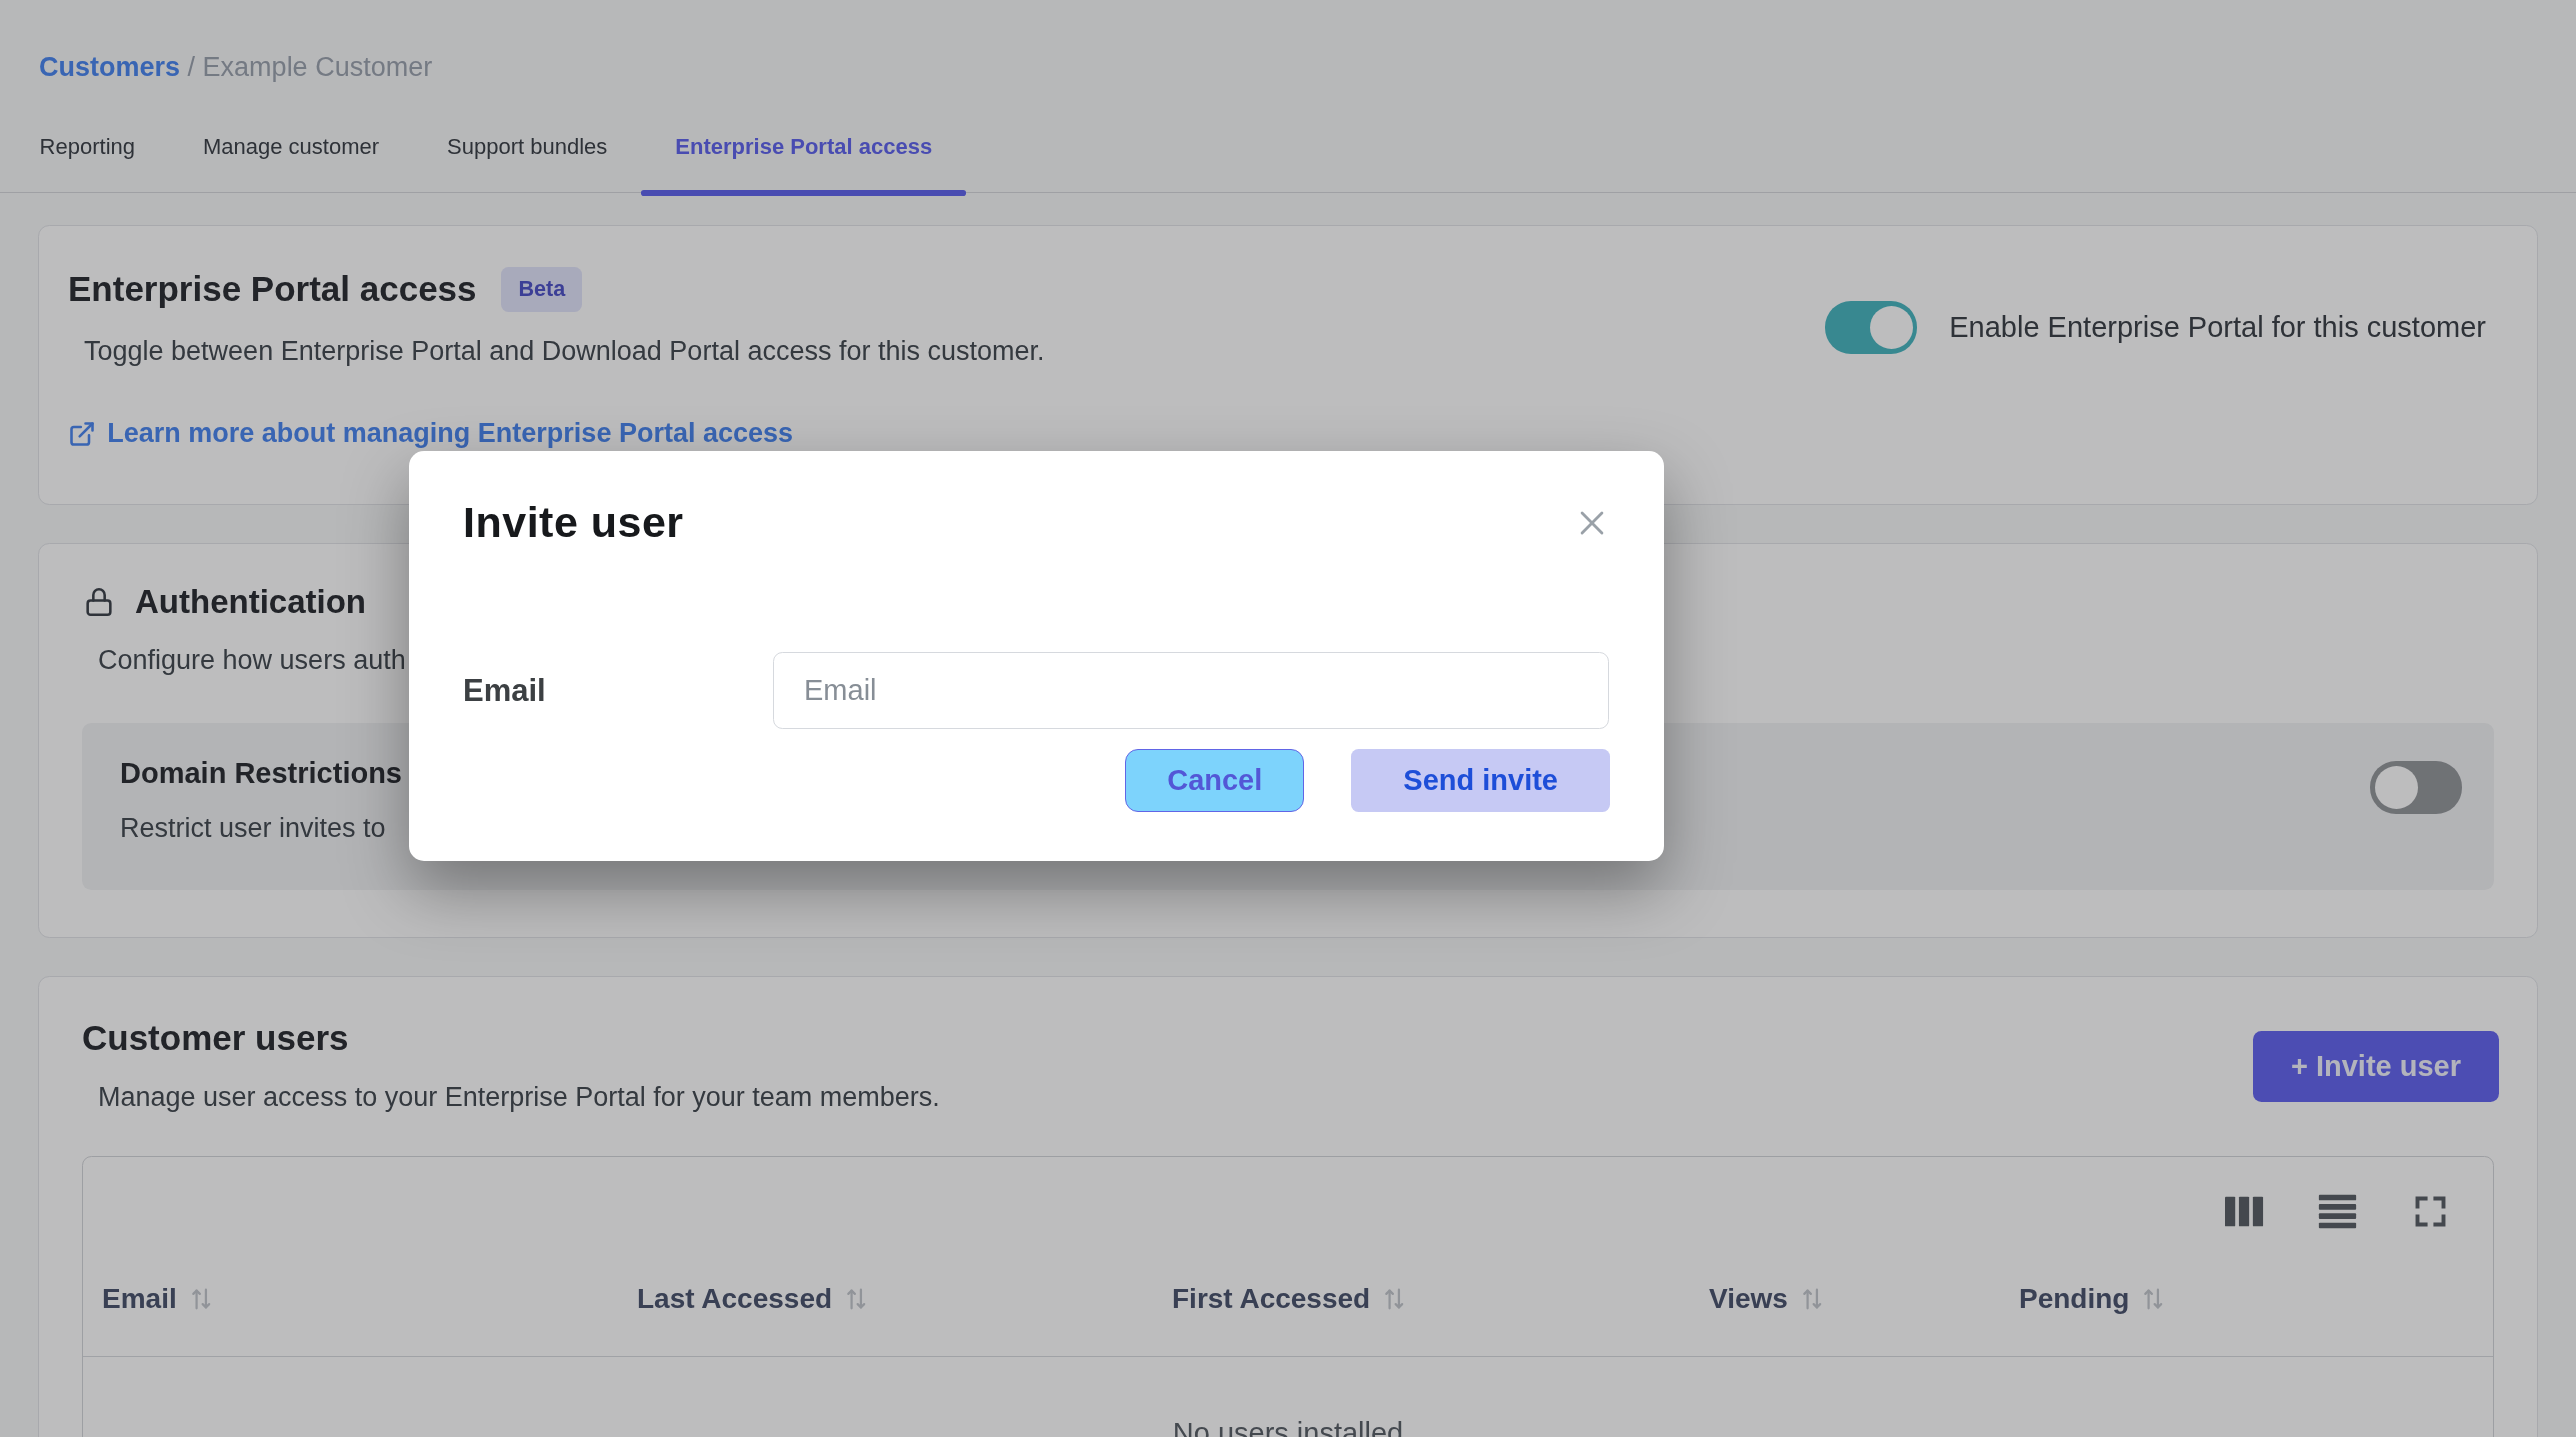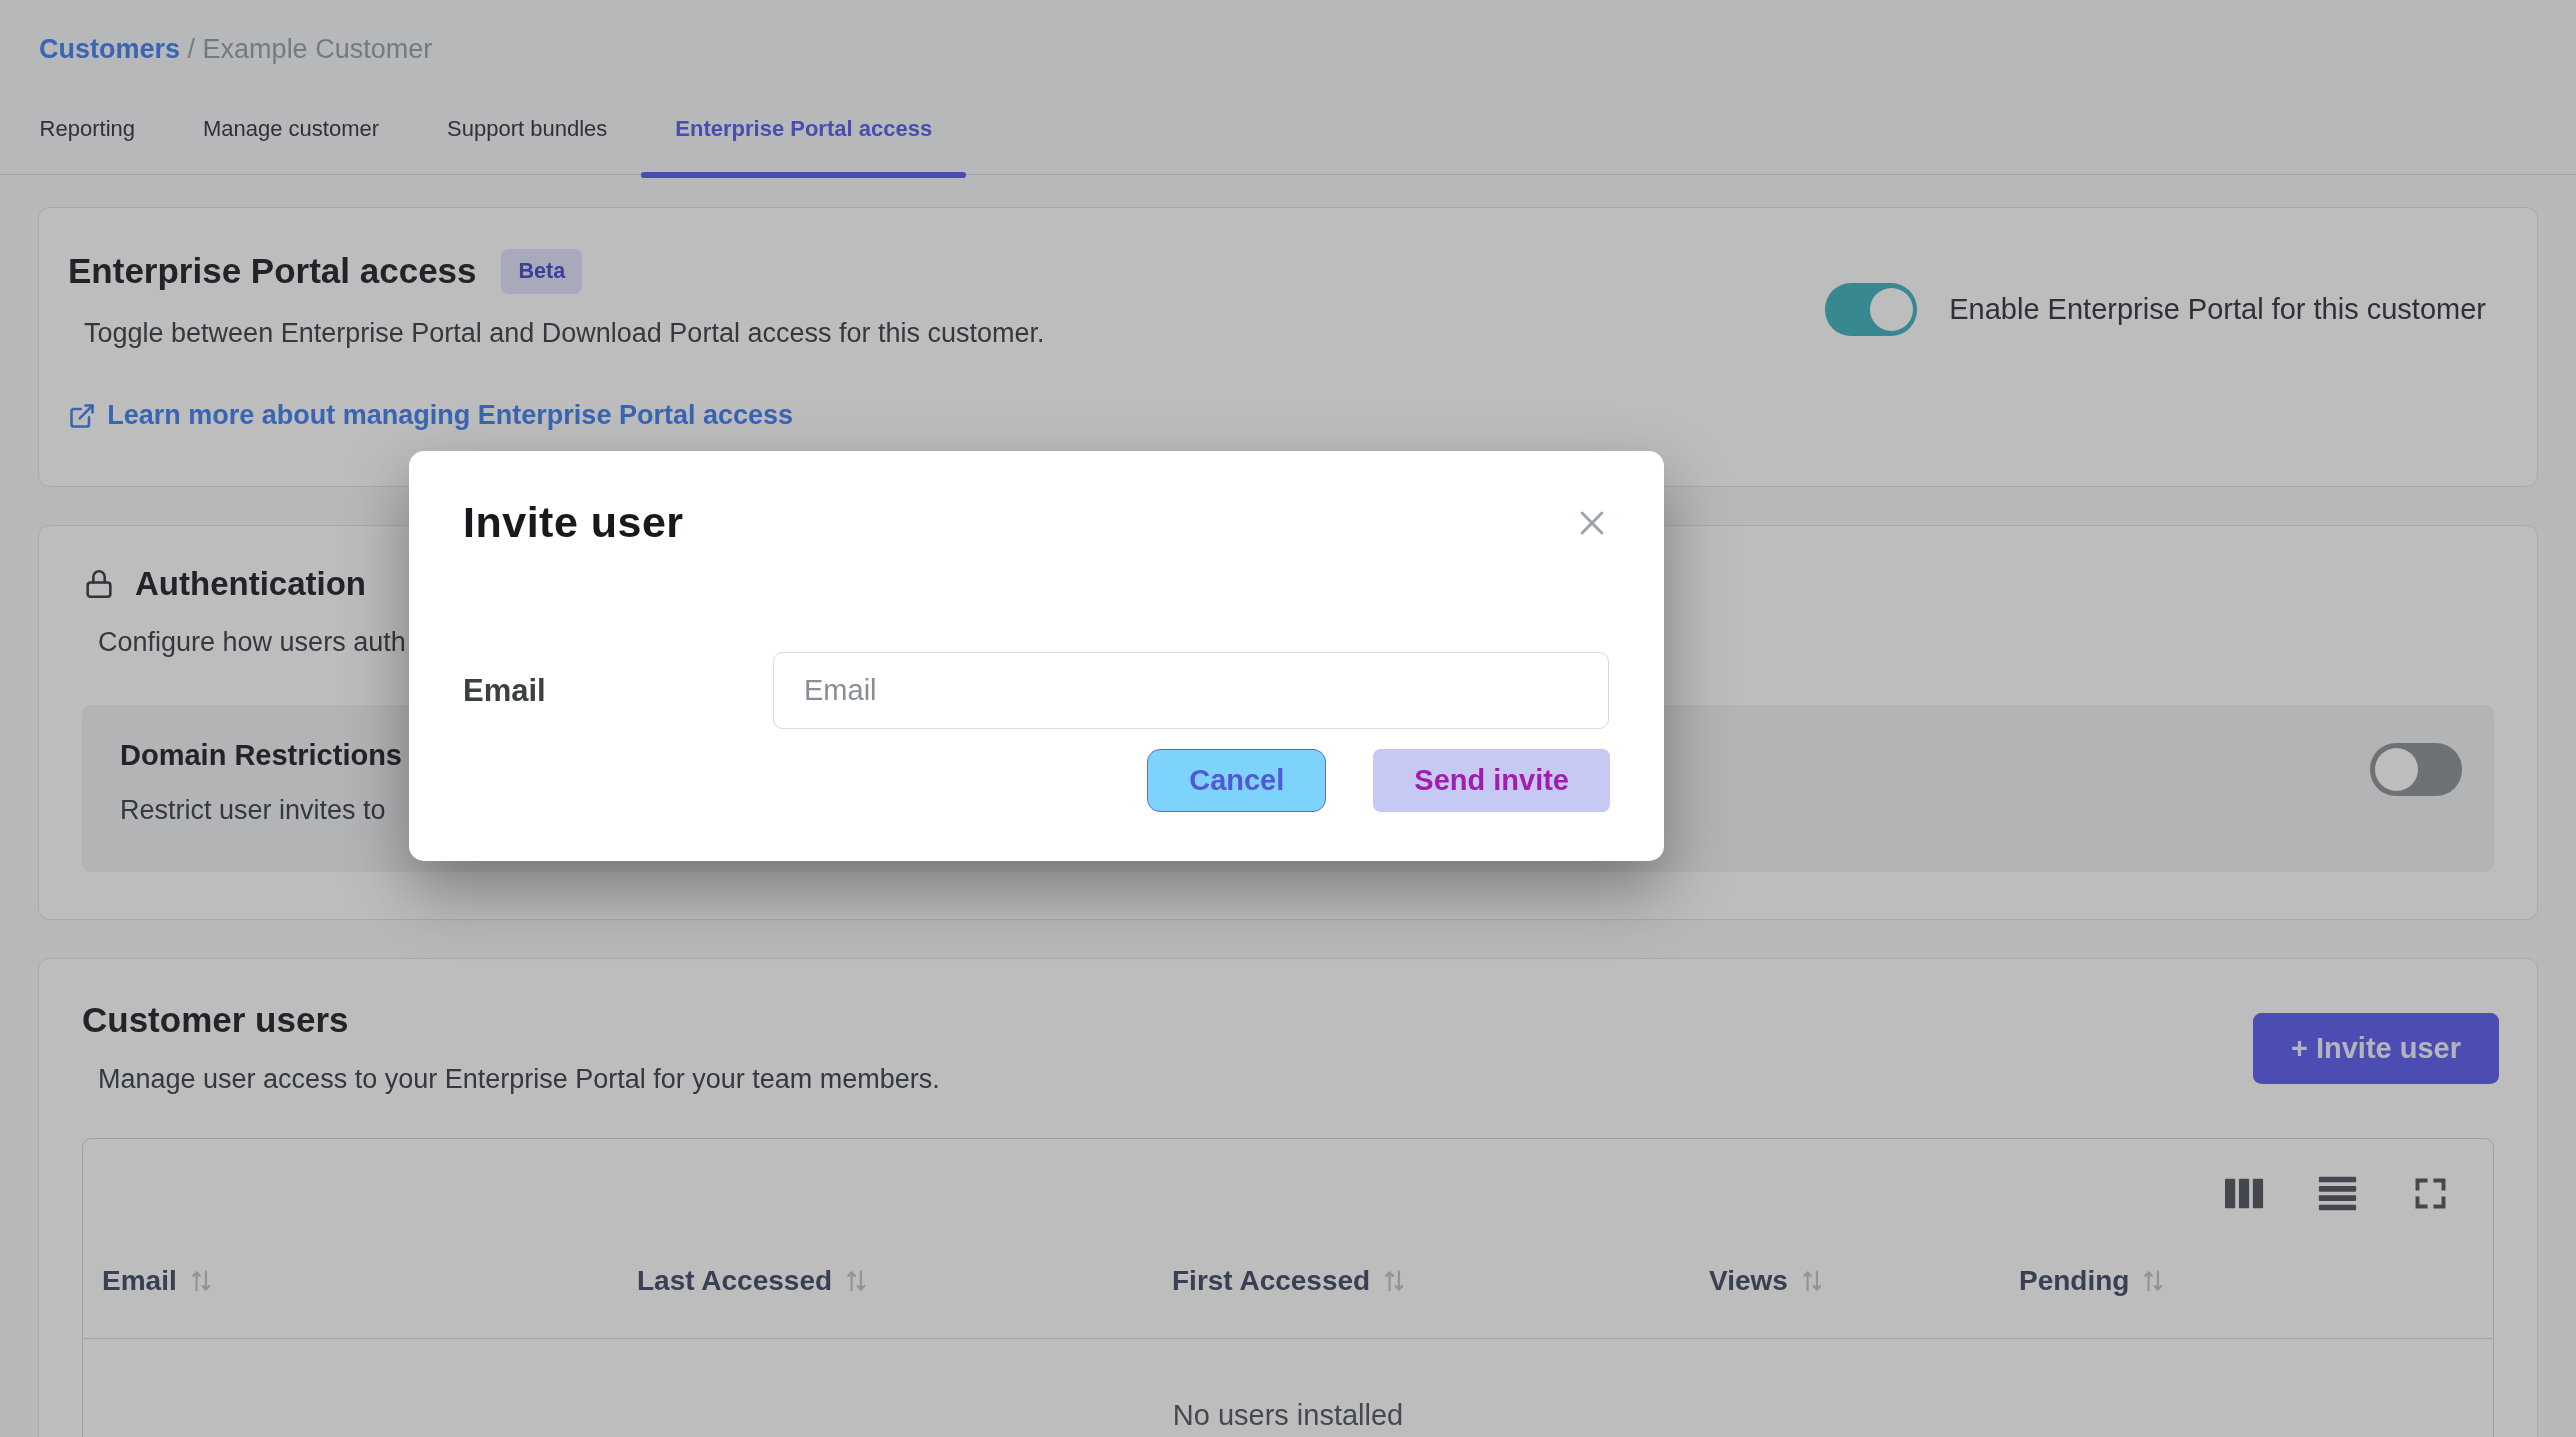--- a/index.html
+++ b/index.html
@@ -4,21 +4,21 @@
 <style>
   * { box-sizing: border-box; }
   html,body { margin:0; padding:0; }
   body {
     width: 2576px; height: 1437px; position: relative; overflow: hidden;
     background: #f7f8f9;
     font-family: "Liberation Sans", sans-serif;
     color: #2f3237;
   }
   
-  .breadcrumb { padding: 34px 0 0 39px; font-size: 27px; }
+  .breadcrumb { padding: 52px 0 0 39px; font-size: 27px; }
   .breadcrumb a { color: #4b87f0; text-decoration: none; font-weight: 600; cursor: pointer; }
   .breadcrumb .sep, .breadcrumb .current { color: #9ca3af; font-weight: 400; }
 
   .tabs { display: flex; margin-top: 51px; padding: 0 5.6px; border-bottom: 1.9px solid #d6d8dc; }
   .tab { padding: 0 34px 32px 34px; font-size: 22px; color: #3c4148; position: relative; cursor: pointer; white-space: nowrap; }
   .tab.active { color: #6065ee; font-weight: 700; }
   .tab.active::after { content:""; position: absolute; left: 0; right: 0; bottom: -3.8px; height: 5.6px; background: #6065ee; border-radius: 2.8px; }
 
   .card { background: #ffffff; border: 0.9px solid #e2e4e8; border-radius: 11.3px; margin: 0 38px; position: relative; }
   .card1 { margin-top: 32px; height: 280px; padding: 41px 29px; }
@@ -62,21 +62,21 @@
   
   .modal { position: absolute; left: 409px; top: 451px; width: 1255px; height: 410px; background: #ffffff; border-radius: 15px; box-shadow: 0 28px 66px rgba(0,0,0,0.35); z-index: 60; padding: 47px 54px; }
   .modal-title { font-size: 43px; font-weight: 700; color: #17191c; letter-spacing: 0.5px; }
   .modal-close { position: absolute; right: 49px; top: 49px; cursor: pointer; display: inline-flex; padding: 5.6px; }
   .field-row { display: flex; align-items: center; margin-top: 105px; }
   .field-label { width: 310px; font-size: 31px; font-weight: 700; color: #3c4043; }
   .field-input { width: 836px; height: 77px; border: 1.9px solid #d6d9de; border-radius: 9.4px; font-size: 29px; padding: 0 30px; color: #2f3237; font-family: "Liberation Sans", sans-serif; outline: none; }
   .field-input::placeholder { color: #878e96; }
   .modal-actions { position: absolute; right: 54px; bottom: 49px; display: flex; gap: 47px; }
   .btn-cancel { background: #7dd3fc; border: 1.9px solid #6165e6; color: #5357d6; font-size: 29px; font-weight: 700; border-radius: 13px; padding: 13px 41px; cursor: pointer; font-family: "Liberation Sans", sans-serif; }
-  .btn-send { background: #c6c9f4; border: none; color: #a21caf; font-size: 29px; font-weight: 700; border-radius: 7.5px; padding: 15px 41px; cursor: default; font-family: "Liberation Sans", sans-serif; }
+  .btn-send { background: #c6c9f4; border: none; color: #1d4ed8; font-size: 29px; font-weight: 700; border-radius: 7.5px; padding: 15px 52px; cursor: default; font-family: "Liberation Sans", sans-serif; }
 </style>
 </head>
 <body>
 
 <div class="page">
 
   <div class="breadcrumb">
     <a>Customers</a>
     <span class="sep"> <span>/</span> </span>
     <span class="current">Example Customer</span>

